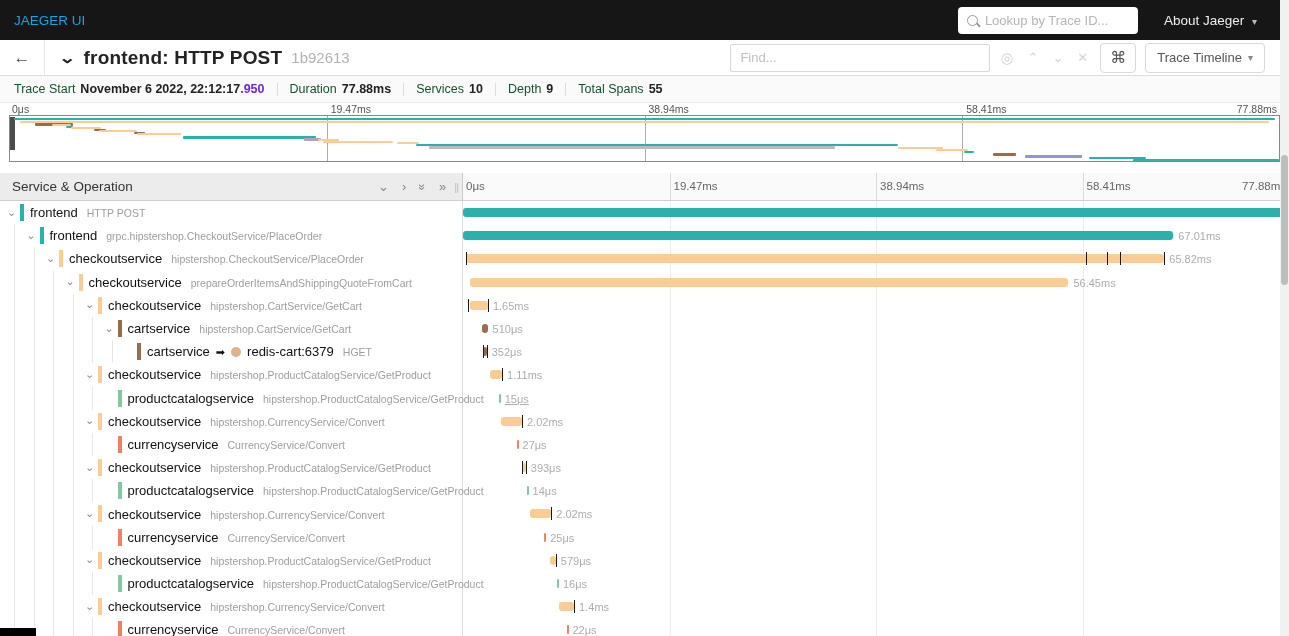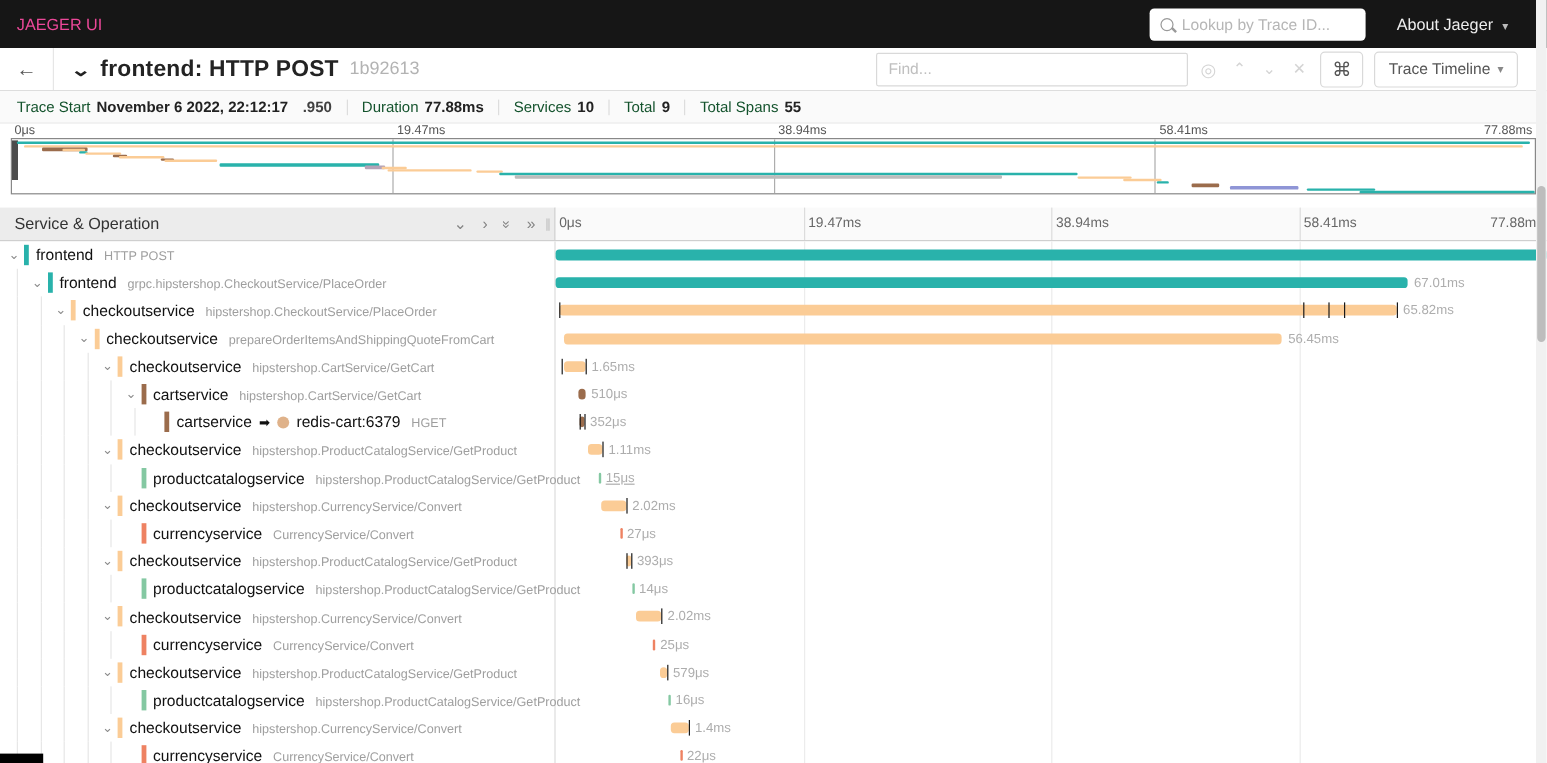--- a/index.html
+++ b/index.html
@@ -2,21 +2,21 @@
 <html><head>
 <meta charset="utf-8">
 <style>
   * { box-sizing: border-box; margin: 0; padding: 0; }
   html,body { width:1289px; height:636px; overflow:hidden; background:#fff;
     font-family:"Liberation Sans", sans-serif; }
   .page { position:relative; width:1289px; height:636px; }
 
   
   .nav { height:40px; background:#161616; display:flex; align-items:center; color:#fff; }
-  .nav-brand { padding:0 18px 0 14px; font-size:13.5px; color:#ec4899; }
+  .nav-brand { padding:0 18px 0 14px; font-size:13.5px; color:#0ea5e9; }
   .nav-item { padding:0 21px; font-size:13.5px; color:#ddd; cursor:pointer; }
   .nav-search { margin-left:auto; width:180px; height:27px; background:#fff; border-radius:4px;
     display:flex; align-items:center; padding:0 9px; }
   .nav-search .mag { width:11px; height:11px; border:1.5px solid #999; border-radius:50%;
     position:relative; flex:none; }
   .nav-search .mag::after { content:""; position:absolute; width:5px; height:1.5px; background:#999;
     transform:rotate(45deg); right:-4px; bottom:-1px; }
   .nav-search input { border:0; outline:0; margin-left:7px; font-size:13px; width:100%;
     color:#444; font-family:"Liberation Sans",sans-serif; }
   .nav-search input::placeholder { color:#b6b6b6; }
@@ -42,21 +42,21 @@
     display:flex; align-items:center; justify-content:center; color:#555; cursor:pointer; }
   .btn-cmd { width:36px; font-size:16px; margin-right:9px; }
   .btn-view { padding:0 11px; font-size:13px;align-items:center; }
   .btn-view .chev { font-size:10px; color:#888; margin-left:6px; }
 
   
   .summary { height:27px; background:#fafafa; border-bottom:1px solid #ececec;
     display:flex; align-items:center; padding-left:14px; font-size:12.5px; }
   .sum-label { color:#14532d; margin-right:5px; }
   .sum-value { color:#222; font-weight:700; }
-  .sum-suffix { color:#404040; font-weight:700;margin-left:12px; }
+  .sum-suffix { color:#6d28d9; font-weight:700; }
   .sum-div { width:1px; height:13px; background:#ddd; margin:0 12px; }
 
   
   .axis { height:12px; margin:0 9px; position:relative; font-size:10.5px; color:#555; }
   .axis span { position:absolute; top:0; }
   .map { margin:0 9px; height:47px; border:1px solid #888; position:relative;
     background:#fff; overflow:hidden; }
   .map .grid { position:absolute; top:0; bottom:0; width:1px; background:#adadad; }
   .map .handle { position:absolute; left:0; top:1px; width:5px; height:33px; background:#4c4c4c; }
   .map .mspan { position:absolute; border-radius:1px; }
@@ -155,21 +155,21 @@
         <span class="sum-label">Duration</span>
         <span class="sum-value">77.88ms</span>
       </div>
       <div class="sum-div"></div>
       <div style="display: flex; align-items: center;">
         <span class="sum-label">Services</span>
         <span class="sum-value">10</span>
       </div>
       <div class="sum-div"></div>
       <div style="display: flex; align-items: center;">
-        <span class="sum-label">Total</span>
+        <span class="sum-label">Depth</span>
         <span class="sum-value">9</span>
       </div>
       <div class="sum-div"></div>
       <div style="display: flex; align-items: center;">
         <span class="sum-label">Total Spans</span>
         <span class="sum-value">55</span>
       </div>
     </div>
 
   <div class="axis" id="map-axis">

